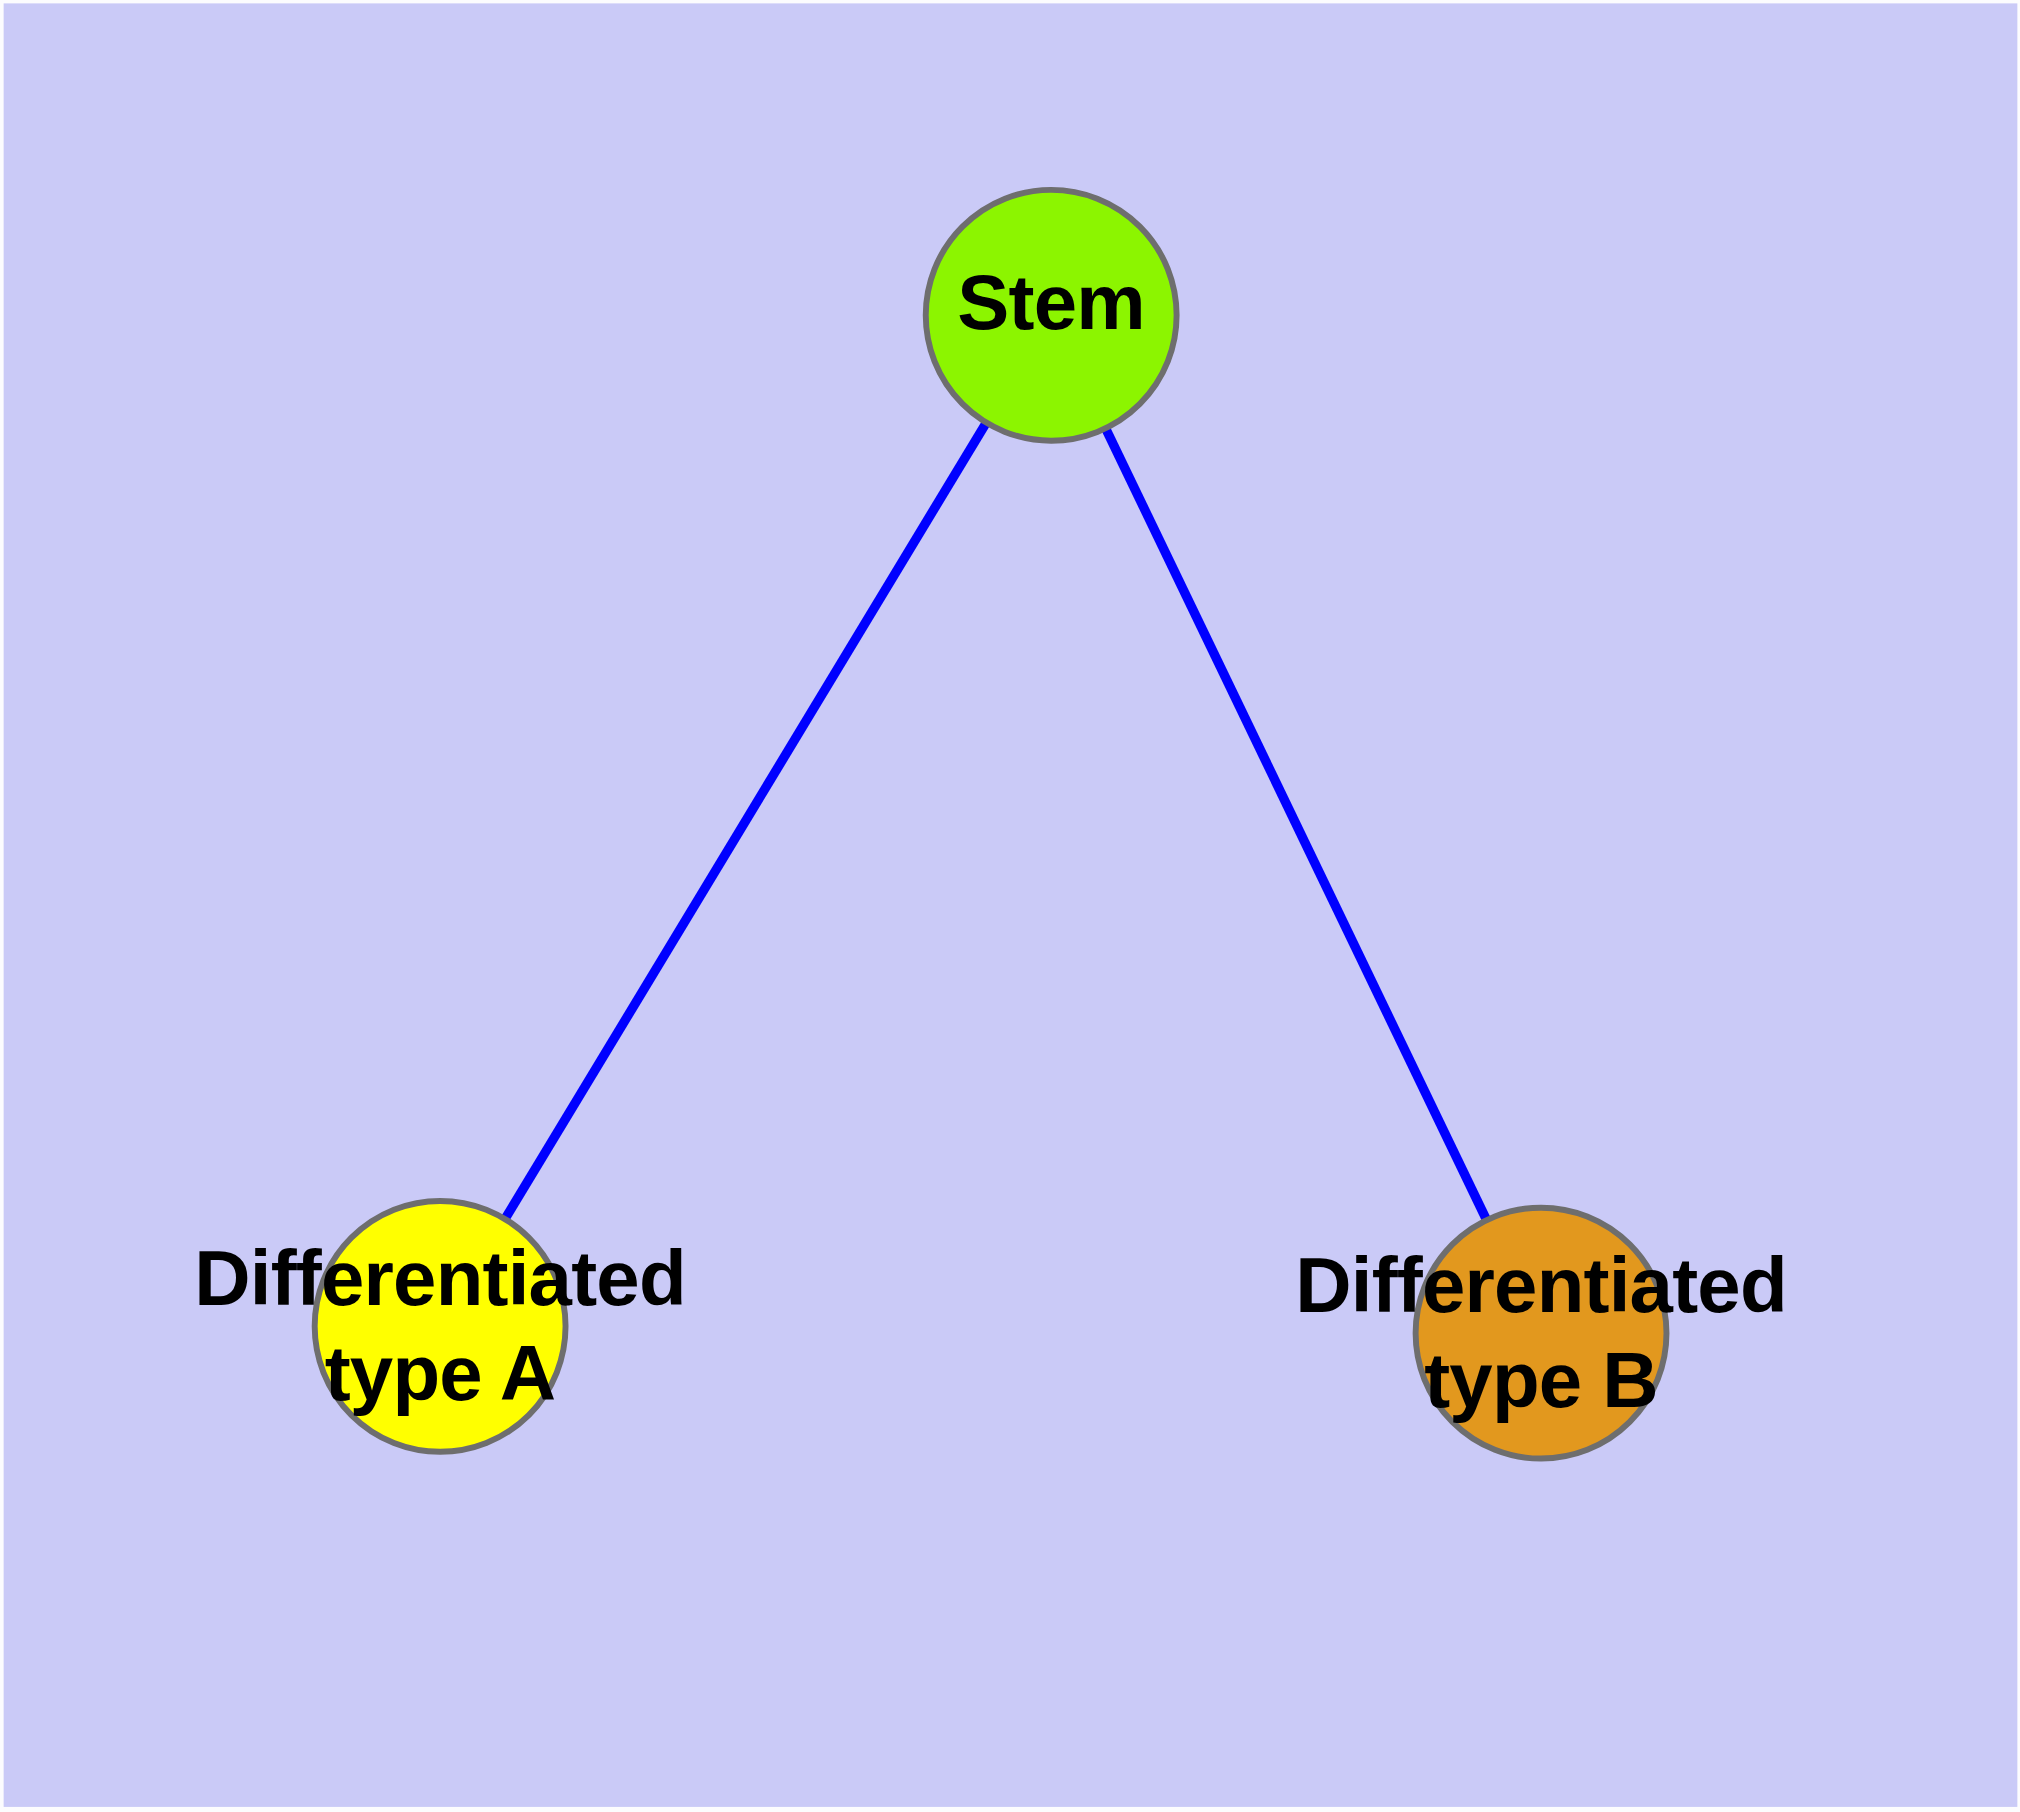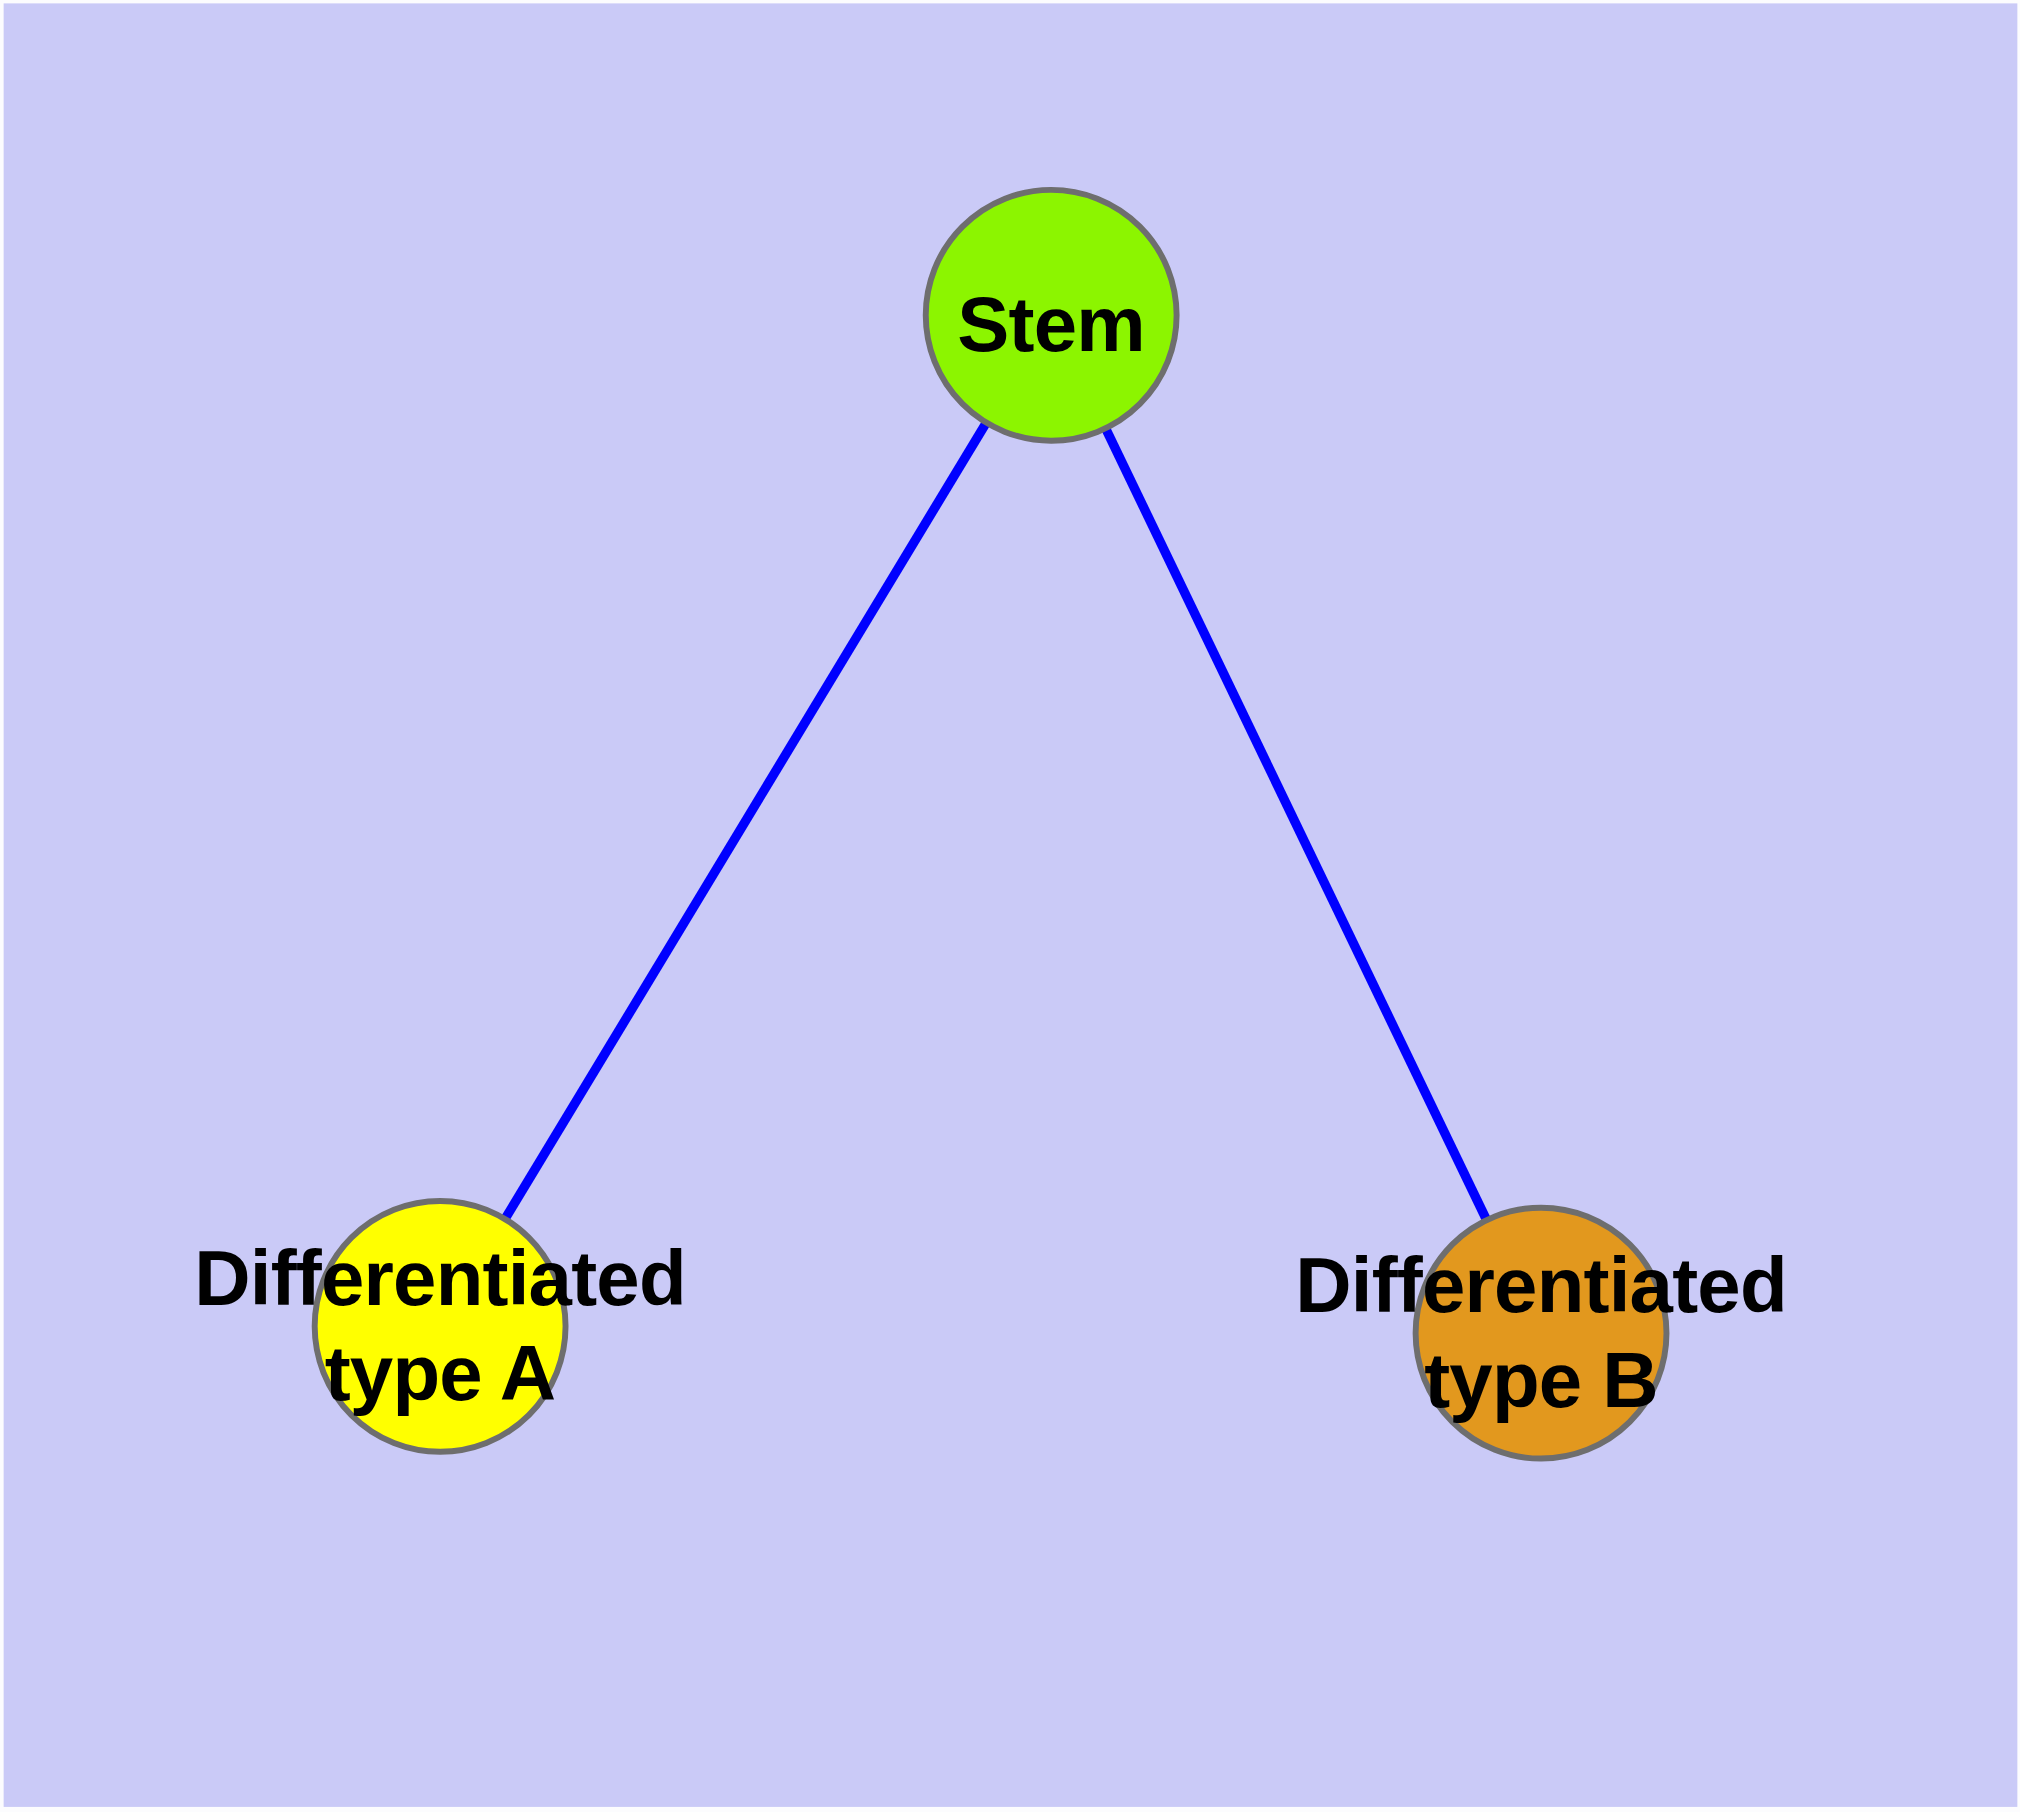--- a/index.html
+++ b/index.html
@@ -38,21 +38,21 @@
 <div class="canvas">
   <svg viewBox="0 0 2384 2138" xmlns="http://www.w3.org/2000/svg">
       <rect x="4" y="4" width="2376" height="2128" fill="#CACAF7"></rect>
       <line x1="1240" y1="372" x2="519" y2="1565" stroke="#0000FF" stroke-width="11"></line>
       <line x1="1240" y1="372" x2="1818" y2="1573" stroke="#0000FF" stroke-width="11"></line>
       <circle cx="1240" cy="372" r="148" fill="#8CF500" stroke="#6E6E6E" stroke-width="7"></circle>
       <circle cx="519" cy="1565" r="148" fill="#FFFF00" stroke="#6E6E6E" stroke-width="7"></circle>
       <circle cx="1818" cy="1573" r="148" fill="#E2981E" stroke="#6E6E6E" stroke-width="7"></circle>
     </svg>
 
-  <div class="node-label" style="left: 1051px; top: 324px; color: rgb(0, 0, 0);">Stem</div>
+  <div class="node-label" style="left: 1051px; top: 302px; color: rgb(0, 0, 0);">Stem</div>
 
   <div class="node-label" style="left: 440px; top: 1326px; color: rgb(0, 0, 0);">Differentiated
 type A</div>
 
   <div class="node-label" style="left: 1541px; top: 1333px; color: rgb(0, 0, 0);">Differentiated
 type B</div>
 </div>
 
 
 </body></html>

